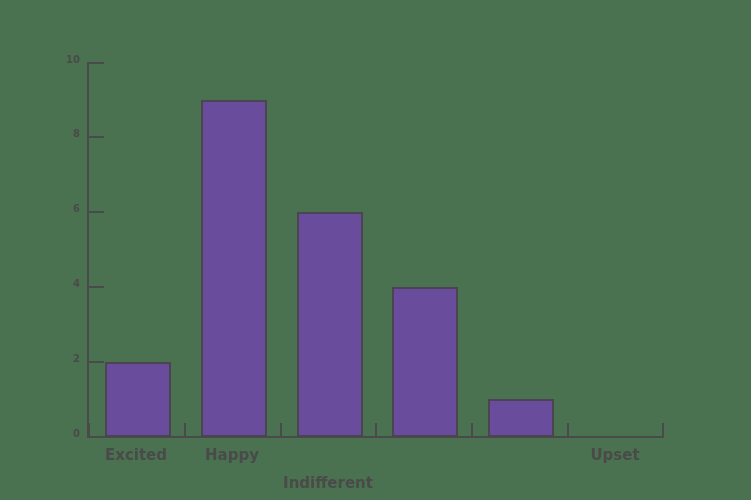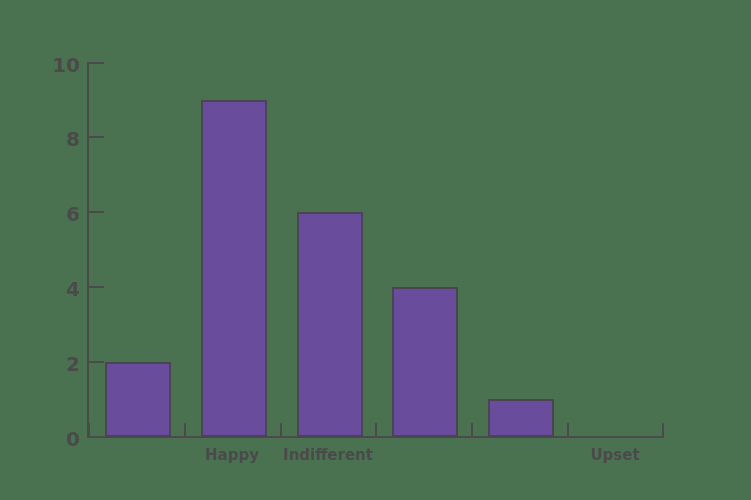--- a/index.html
+++ b/index.html
@@ -45,21 +45,21 @@
     width: 15px;
     height: 2px;
     background: #4a4a4a;
   }
 
   .ytick-label {
     position: absolute;
     right: 0;
     width: 30px;
     text-align: right;
-    font-size: 20px;
+    font-size: 10px;
     font-weight: bold;
     color: #4a4a4a;
     line-height: 1;
   }
 
   .ytick-label-wrap {
     position: absolute;
     left: 48px;
     width: 32px;
     height: 16px;
@@ -139,17 +139,18 @@
   <div class="xtick" style="left:567px;"></div>
   <div class="xtick" style="left:662px;"></div>
 
   <div class="bar" style="left:105px; width:66px; top:362px; height:75px;"></div>
   <div class="bar" style="left:201px; width:66px; top:100px; height:337px;"></div>
   <div class="bar" style="left:297px; width:66px; top:212px; height:225px;"></div>
   <div class="bar" style="left:392px; width:66px; top:287px; height:150px;"></div>
   <div class="bar" style="left:488px; width:66px; top:399px; height:38px;"></div>
   <div class="bar" style="left:584px; width:66px; top:437px; height:0px; border:none;"></div>
 
+  <div class="xtick-label" style="left:88px; width:96px;">Excited</div>
   <div class="xtick-label" style="left:184px; width:96px;text-align:center;">Happy</div>
-  <div class="xtick-label" style="left:280px; width:96px;">Indifferent</div>
+  <div class="xtick-label" style="left:280px; width:96px;margin-top:28px;">Indifferent</div>
   <div class="xtick-label" style="left:567px; width:96px;">Upset</div>
 
 </div>
 
 </body></html>

